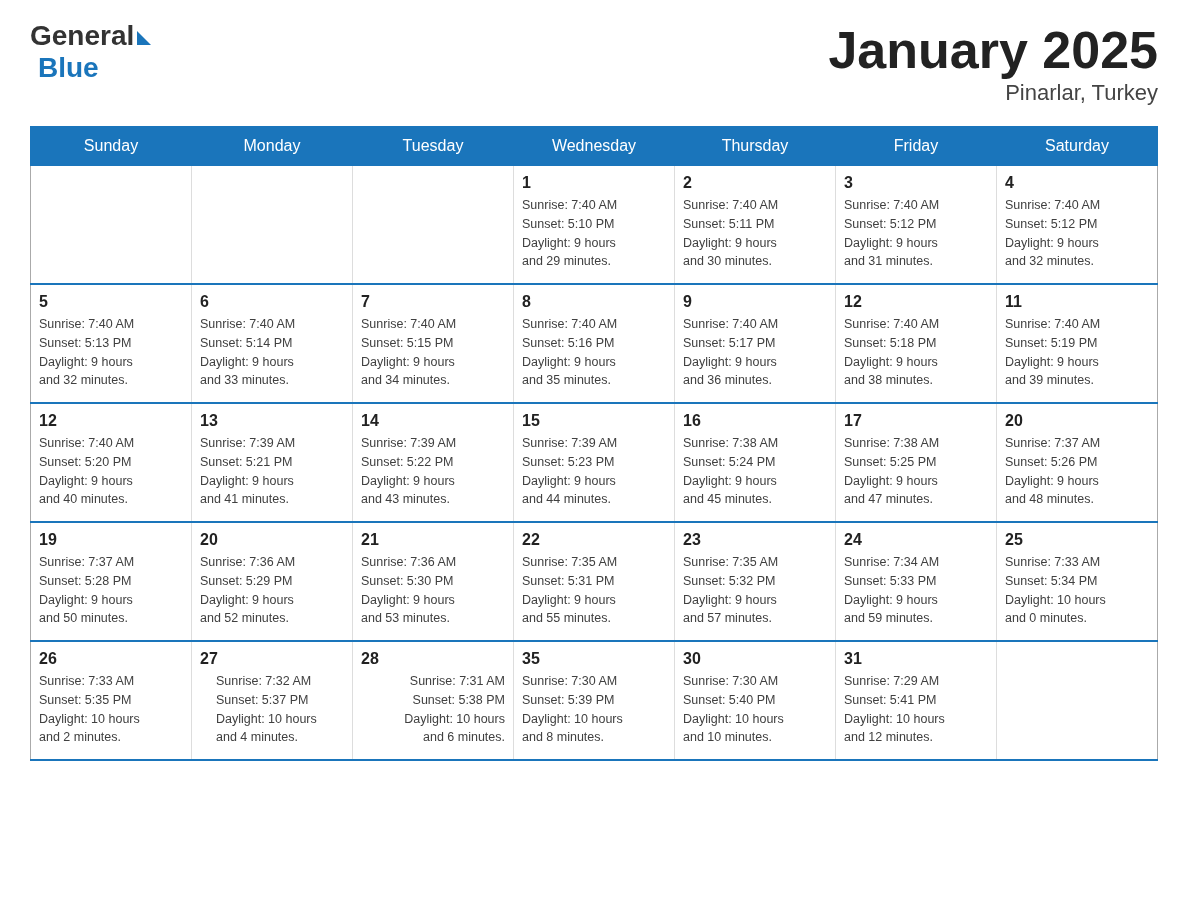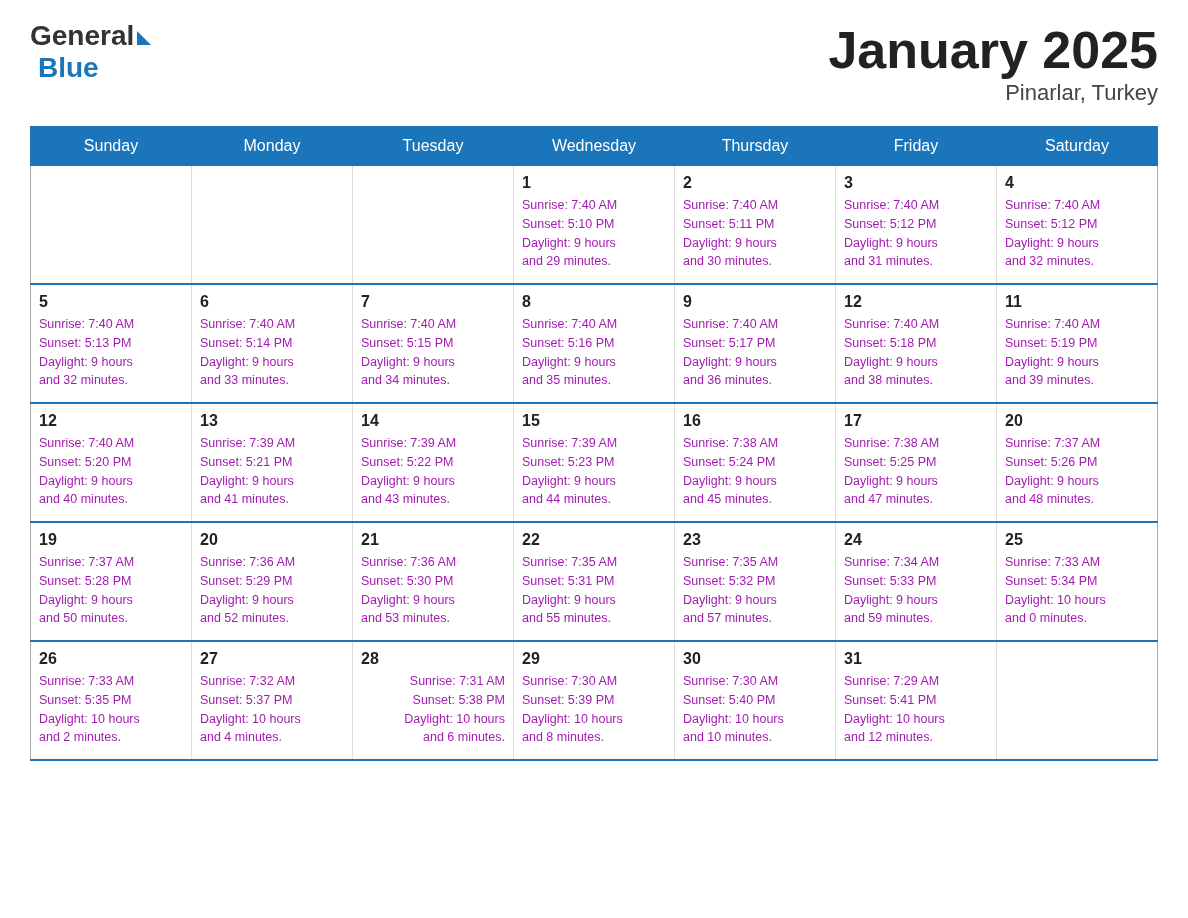--- a/index.html
+++ b/index.html
@@ -91,21 +91,21 @@
     }
     .day-number {
       font-size: 16px;
       font-weight: bold;
       color: #222;
       display: block;
       margin-bottom: 4px;
     }
     .day-info {
       font-size: 12.5px;
-      color: #a21caf;
+      color: #404040;
       line-height: 1.5;
     }
     .empty-cell {
       background: #fff;
     }
   </style>
 </head>
 <body>
 
 <div class="header">
@@ -324,34 +324,34 @@
       <tr>
         <td>
           <span class="day-number">26</span>
           <div class="day-info" style="white-space: pre-line;">Sunrise: 7:33 AM
 Sunset: 5:35 PM
 Daylight: 10 hours
 and 2 minutes.</div>
         </td>
         <td>
           <span class="day-number">27</span>
-          <div class="day-info" style="white-space: pre-line;">Sunrise: 7:32 AM
+          <div class="day-info" style="white-space: pre-line; margin-left: 16px;">Sunrise: 7:32 AM
 Sunset: 5:37 PM
 Daylight: 10 hours
 and 4 minutes.</div>
         </td>
         <td>
           <span class="day-number">28</span>
           <div class="day-info" style="white-space: pre-line; text-align: right;">Sunrise: 7:31 AM
 Sunset: 5:38 PM
 Daylight: 10 hours
 and 6 minutes.</div>
         </td>
         <td>
-          <span class="day-number">29</span>
+          <span class="day-number">35</span>
           <div class="day-info" style="white-space: pre-line;">Sunrise: 7:30 AM
 Sunset: 5:39 PM
 Daylight: 10 hours
 and 8 minutes.</div>
         </td>
         <td>
           <span class="day-number">30</span>
           <div class="day-info" style="white-space: pre-line;">Sunrise: 7:30 AM
 Sunset: 5:40 PM
 Daylight: 10 hours

